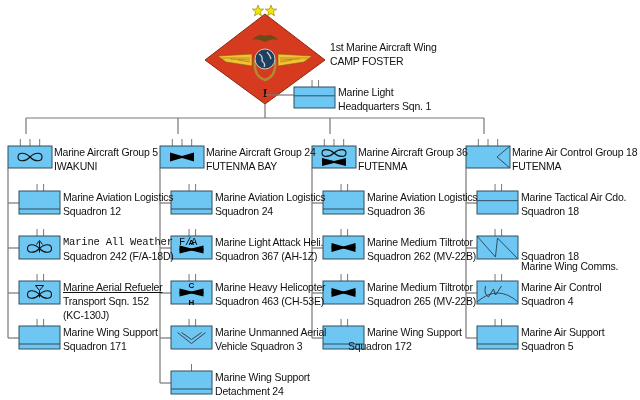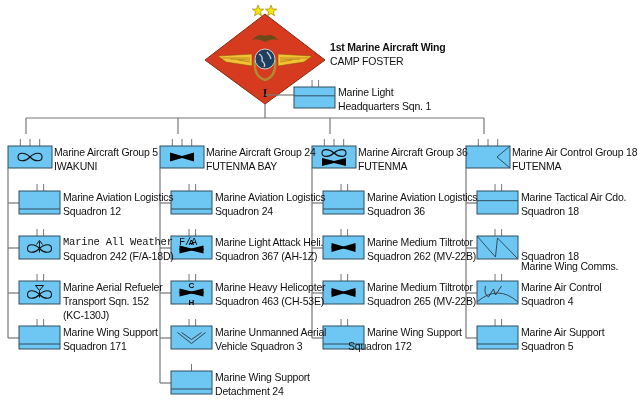--- a/index.html
+++ b/index.html
@@ -202,33 +202,33 @@
     </g>
     <line x1="466" y1="338" x2="477" y2="338" stroke="#777777" stroke-width="1.2"></line>
     <g>
       <line x1="495.04" y1="319" x2="495.04" y2="326" stroke="#777777" stroke-width="1"></line>
       <line x1="501.6" y1="319" x2="501.6" y2="326" stroke="#777777" stroke-width="1"></line>
       <rect x="477" y="326" width="41" height="23" fill="#6ec6f2" stroke="#2f4f5f" stroke-width="1"></rect>
       <line x1="477" y1="344" x2="518" y2="344" stroke="#2f4f5f" stroke-width="1"></line>
     </g>
   </svg>
 
-<div class="lbl" style="left:330px;top:40px;font-weight:bold;">1st Marine Aircraft Wing</div>
+<div class="lbl" style="left:330px;top:40px;">1st Marine Aircraft Wing</div>
 <div class="lbl" style="left:330px;top:54px;">CAMP FOSTER</div>
 <div class="lbl" style="left:338px;top:85px;">Marine Light</div>
 <div class="lbl" style="left:338px;top:99px;">Headquarters Sqn. 1</div>
 
 <div id="labels">
     <div class="lbl" style="left: 54px; top: 145px;">Marine Aircraft Group 5</div>
     <div class="lbl" style="left: 54px; top: 159px;">IWAKUNI</div>
     <div class="lbl" style="left: 63px; top: 190px;">Marine Aviation Logistics</div>
     <div class="lbl" style="left: 63px; top: 204px;">Squadron 12</div>
     <div class="lbl" style="left: 63px; top: 235px; font-family: Liberation Mono, monospace;">Marine All Weather F/A</div>
     <div class="lbl" style="left: 63px; top: 249px;">Squadron 242 (F/A-18D)</div>
-    <div class="lbl" style="left: 63px; top: 280px;">Marine Aerial Refueler</div>
+    <div class="lbl" style="left: 63px; top: 280px; text-decoration: underline;">Marine Aerial Refueler</div>
     <div class="lbl" style="left: 63px; top: 294px;">Transport Sqn. 152</div>
     <div class="lbl" style="left: 63px; top: 308px;">(KC-130J)</div>
     <div class="lbl" style="left: 63px; top: 325px;">Marine Wing Support</div>
     <div class="lbl" style="left: 63px; top: 339px;">Squadron 171</div>
     <div class="lbl" style="left: 206px; top: 145px;">Marine Aircraft Group 24</div>
     <div class="lbl" style="left: 206px; top: 159px;">FUTENMA BAY</div>
     <div class="lbl" style="left: 215px; top: 190px;">Marine Aviation Logistics</div>
     <div class="lbl" style="left: 215px; top: 204px;">Squadron 24</div>
     <div class="lbl" style="left: 215px; top: 235px;">Marine Light Attack Heli.</div>
     <div class="lbl" style="left: 215px; top: 249px;">Squadron 367 (AH-1Z)</div>

